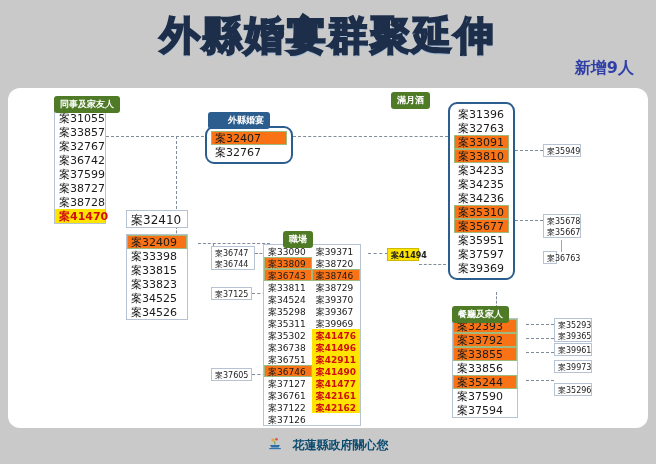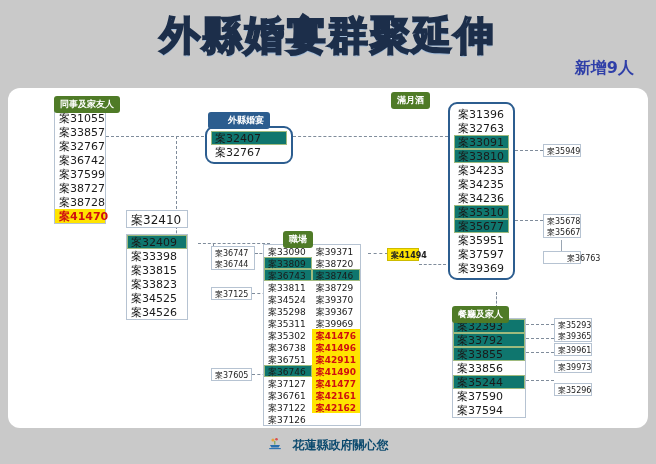--- a/index.html
+++ b/index.html
@@ -42,21 +42,21 @@
   .badge.blue{background:#2c5d8f;padding-left:20px;}
   .stack{
     position:absolute;border:1px solid #b6c3d2;background:#fff;
     box-sizing:border-box;z-index:4;
   }
   .cell{
     font-size:11px;color:#1a1a1a;line-height:14px;height:14px;
     padding:0 3px;white-space:nowrap;box-sizing:border-box;
     border:1px solid transparent;
   }
-  .cell.g{border:1px solid #9fba7e;background:#0f766e;}
+  .cell.g{border:1px solid #9fba7e;background:#f97316;}
   .cell.y{background:#ffe400;color:#d01010;font-weight:bold;}
   .small .cell{font-size:9px;line-height:12px;height:12px;}
   .tiny{
     position:absolute;border:1px solid #b6c3d2;background:#fff;
     box-sizing:border-box;z-index:4;
   }
   .tiny .cell{font-size:8px;line-height:11px;height:11px;padding:0 2px;color:#222;}
 
   
   .rbox{
@@ -210,26 +210,26 @@
     <div class="cell y">案41494</div>
   </div>
 
   <div class="tiny" style="left:535px;top:56px;width:38px;">
     <div class="cell">案35949</div>
   </div>
   <div class="tiny" style="left:535px;top:126px;width:38px;">
     <div class="cell">案35678</div>
     <div class="cell">案35667</div>
   </div>
-  <div class="tiny" style="left:535px;top:163px;width:38px;padding-left:20px;">
+  <div class="tiny" style="left:535px;top:163px;width:14px;">
     <div class="cell">案36763</div>
   </div>
 
   <div class="badge" style="left:444px;top:218px;">餐廳及家人</div>
-  <div class="stack" style="left:444px;top:230px;width:74px;">
+  <div class="stack" style="left:444px;top:230px;width:66px;">
     <div class="cell g">案32393</div>
     <div class="cell g">案33792</div>
     <div class="cell g">案33855</div>
     <div class="cell">案33856</div>
     <div class="cell g">案35244</div>
     <div class="cell">案37590</div>
     <div class="cell">案37594</div>
   </div>
 
   <div class="tiny" style="left:546px;top:230px;width:38px;">

